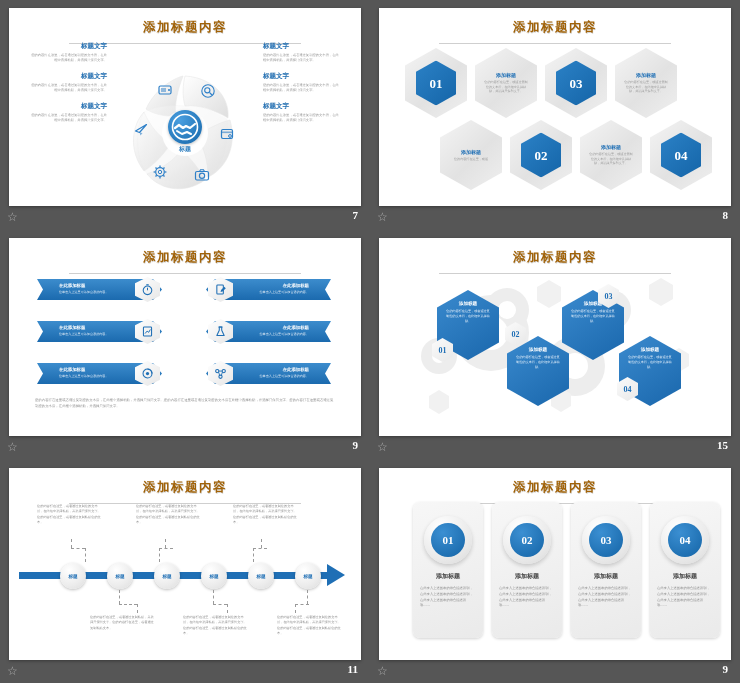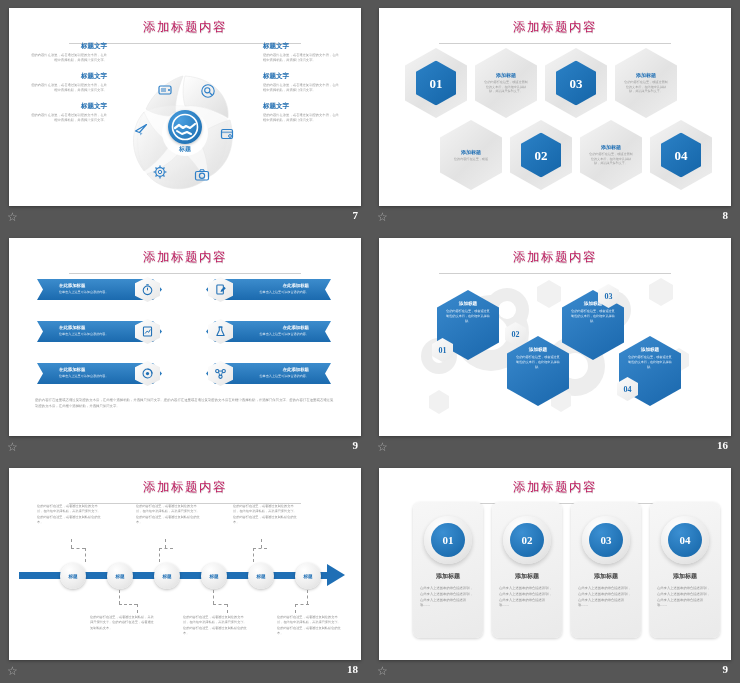--- a/index.html
+++ b/index.html
@@ -29,21 +29,21 @@
   }
   .r0 .footer, .r1 .footer { top:206px; height:24px; }
   .r2 .footer { top:200px; height:23px; }
   .star { position:absolute; left:7px; top:5px; width:13px; height:13px;
     color:#aaa; font-size:12px; line-height:13px; }
   .pg { position:absolute; right:12px; top:3px; color:#fff;
     font-size:11px; font-weight:bold; font-family:"Liberation Serif",serif; }
 
   
   .s-title {
-    text-align:center; color:#be185d; font-size:12.5px; font-weight:normal;
+    text-align:center; color:#a16207; font-size:12.5px; font-weight:bold;
     letter-spacing:1.5px; margin-top:11px;
     text-shadow:0.5px 0.5px 0 rgba(0,0,0,.18);
   }
   .s-rule { width:232px; height:1px; background:#cfcfcf; margin:7px auto 0; }
 
   
   .s7-cols { position:absolute; top:34px; left:0; width:352px; height:140px; }
   .s7-col { position:absolute; width:76px; }
   .s7-L { left:22px; text-align:right; }
   .s7-R { right:22px; text-align:left; }
@@ -528,21 +528,21 @@
       <div class="bhex" style="left:240px;top:98px;">
         <div class="h">添加标题</div>
         <div class="b">您的内容打在这里，或者通过复制您的文本后，在此框中选择粘贴。</div>
       </div>
       <div class="numhex" style="left:238px;top:139px;">
         <span>04</span>
       </div>
     </div>
     <div class="footer">
       <span class="star">☆</span>
-      <span class="pg">16</span>
+      <span class="pg">15</span>
     </div>
   </div>
 
   <div class="cell r2">
     <div class="slide">
       <div class="s-title">添加标题内容</div>
       <div class="s-rule"></div>
 
       <div class="tl-bar"></div>
       <div class="tl-head"></div>
@@ -593,21 +593,21 @@
       <div class="tl-lead" style="left:298px;top:122px;height:14px;"></div>
       <div class="tl-elbow" style="left:286px;top:136px;width:14px;"></div>
       <div class="tl-lead" style="left:286px;top:136px;height:9px;"></div>
 
       <div class="tl-txt" style="left:81px;top:147px;">您的内容打在这里，或者通过复制粘贴，并选择只保留文字。您的内容打在这里，或者通过复制粘贴文本。</div>
       <div class="tl-txt" style="left:174px;top:147px;">您的内容打在这里，或者通过复制您的文本后，在此框中选择粘贴，并选择只保留文字。您的内容打在这里，或者通过复制粘贴您的文本。</div>
       <div class="tl-txt" style="left:268px;top:147px;">您的内容打在这里，或者通过复制您的文本后，在此框中选择粘贴，并选择只保留文字。您的内容打在这里，或者通过复制粘贴您的文本。</div>
     </div>
     <div class="footer">
       <span class="star">☆</span>
-      <span class="pg">18</span>
+      <span class="pg">11</span>
     </div>
   </div>
 
   <div class="cell r2">
     <div class="slide">
       <div class="s-title">添加标题内容</div>
       <div class="s-rule"></div>
 
       <div class="card" style="left:34px;">
         <div class="card-ring">

